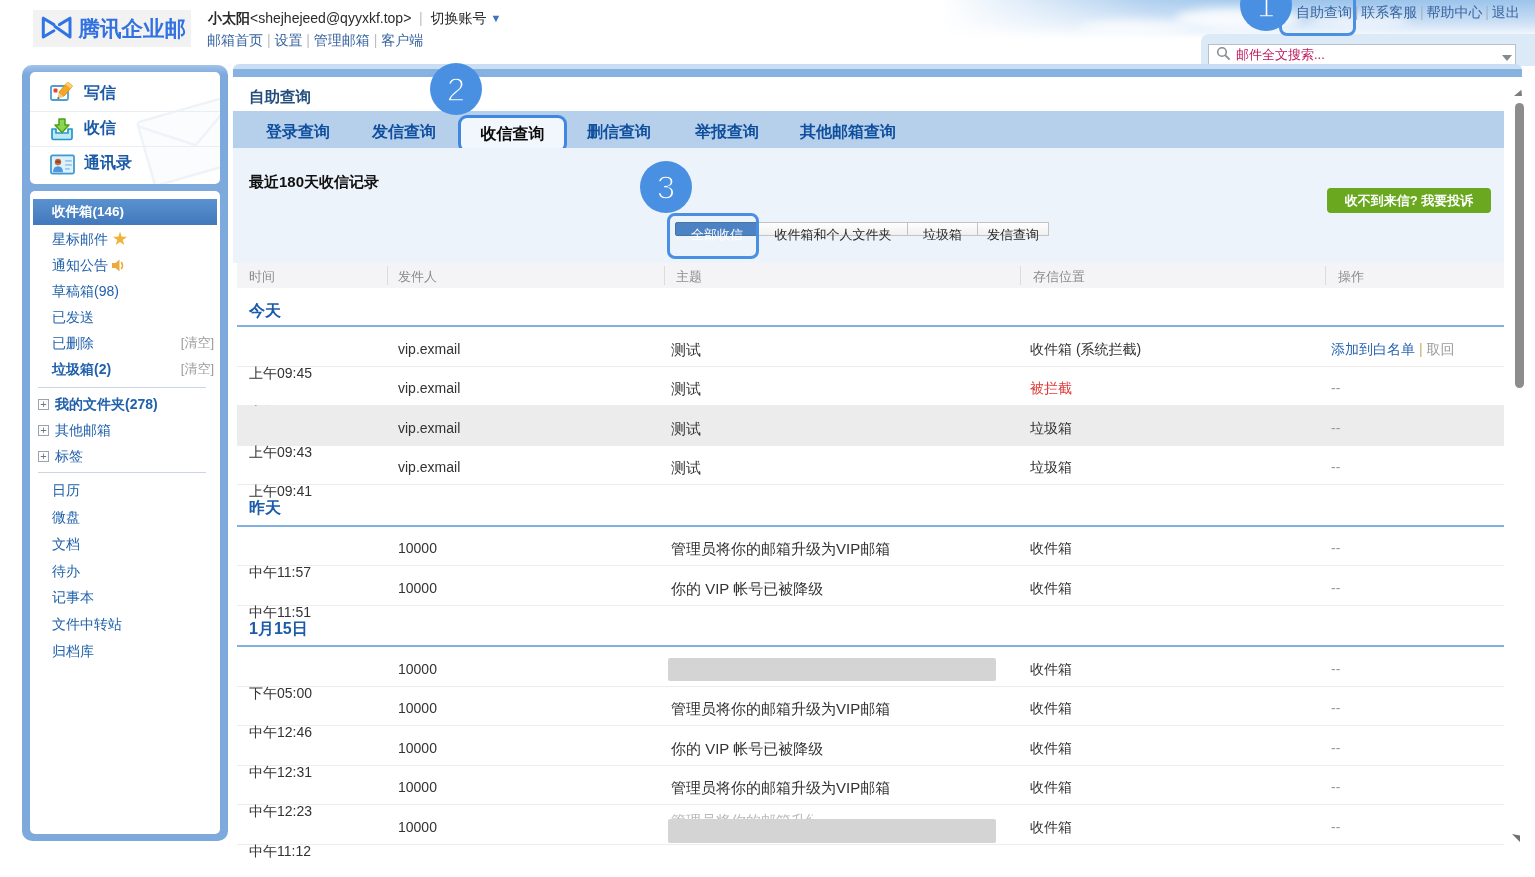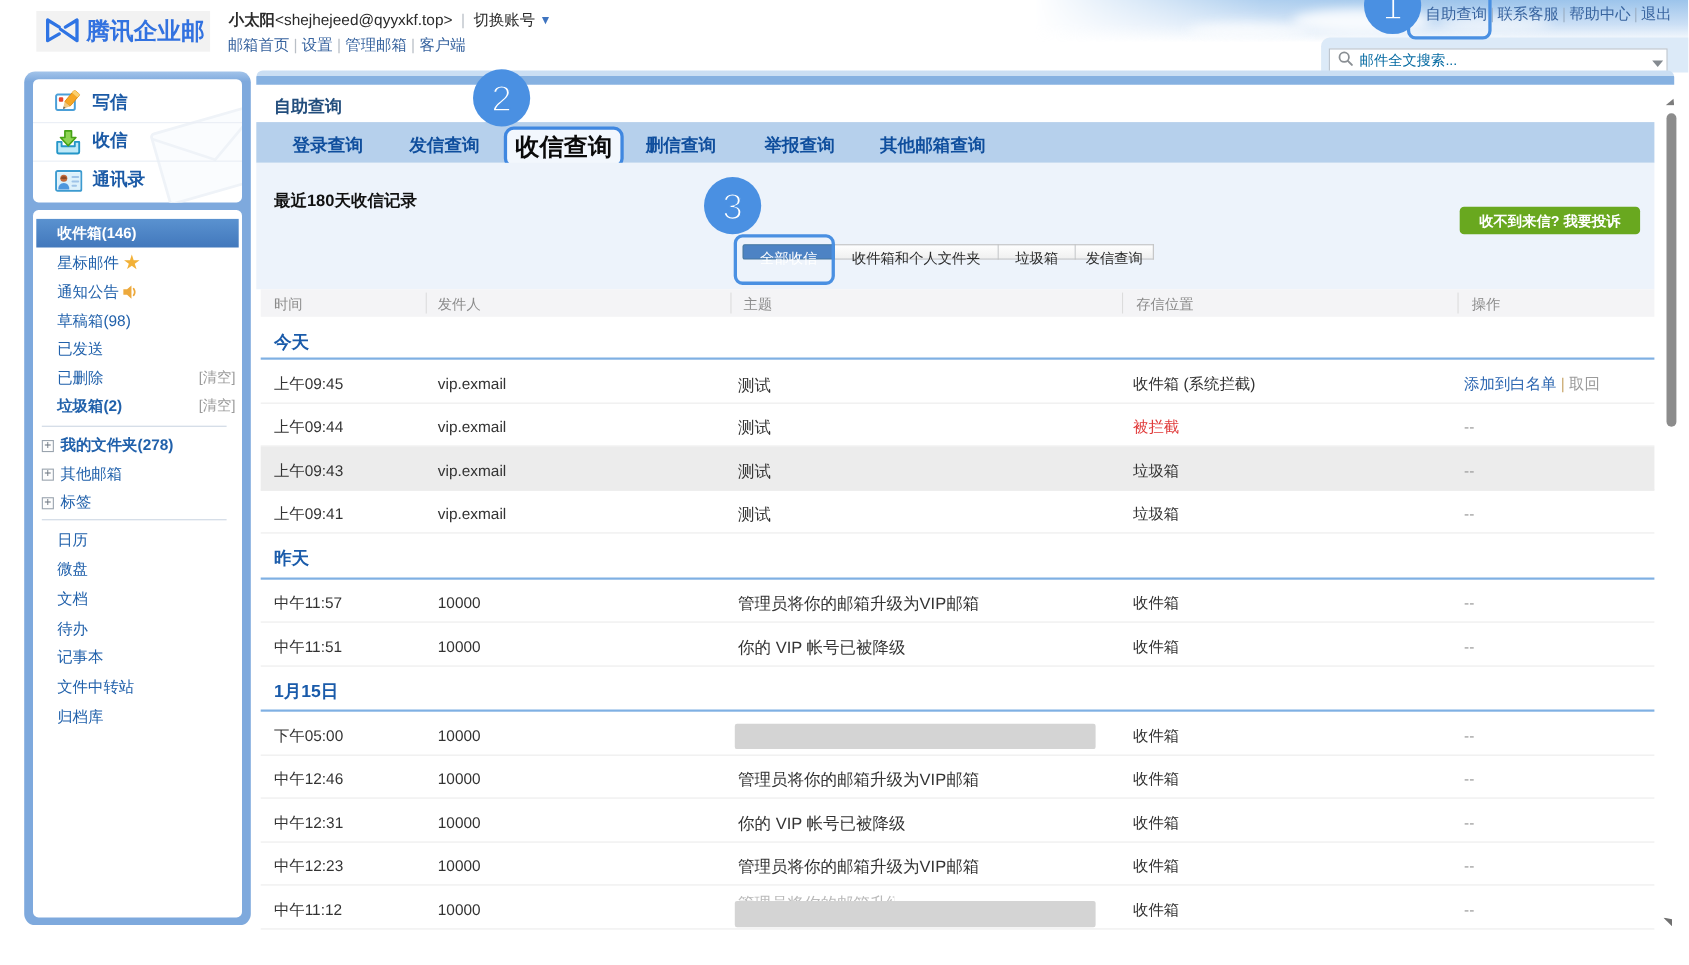--- a/index.html
+++ b/index.html
@@ -24,21 +24,21 @@
 #userline { left:208px; top:10px; font-size:14px; color:#2a2a2a; }
 #userline .sep { color:#b9bfc6; }
 #caret { color:#3e74c0; font-size:11px; vertical-align:1px; margin-left:4px; }
 #navline { left:207px; top:32px; font-size:14px; }
 #navline .sep { color:#b9bfc6; }
 #toplinks { left:1296px; top:4px; font-size:14px; white-space:nowrap; }
 #toplinks .sep { color:#9fb3c8; }
 #searchband { left:1201px; top:34px; width:334px; height:32px; background:#dceaf8;
   border-radius:8px 0 0 0; }
 #searchbox { left:1208px; top:44px; width:308px; height:22px; background:#fff;
-  border:1px solid #b6c0cb; font-size:13px; color:#0369a1; line-height:20px; }
+  border:1px solid #b6c0cb; font-size:13px; color:#be185d; line-height:20px; }
 #searcharrow { position:absolute; right:3px; top:10px; width:0; height:0;
   border-left:5px solid transparent; border-right:5px solid transparent; border-top:6px solid #848a90; }
 .annobox { border:3px solid #4a90e2; border-radius:8px; background:transparent; z-index:4; }
 #annobox1 { left:1279px; top:-10px; width:77px; height:46px; }
 .circle { background:#4a90e2; border-radius:50%; color:#fff; text-align:center; z-index:5;
   width:52px; height:52px; font-size:33px; line-height:53px; font-weight:400; -webkit-text-stroke:1.3px #4a90e2; }
 #circle1 { left:1240px; top:-21px; }
 #circle2 { left:430px; top:63px; }
 #circle3 { left:407px; top:89px; }
 
@@ -63,41 +63,41 @@
   font-size:11px; line-height:9px; text-align:center; margin-right:6px; vertical-align:1px; background:#fdfdfd; }
 
 
 #mainbar { left:233px; top:64px; width:1289px; height:13px; background:linear-gradient(to bottom,#cadef3 0%,#cadef3 42%,#86b1e1 42%,#86b1e1 100%); border-radius:6px 6px 0 0; z-index:2; }
 #mainpanel { left:233px; top:72px; width:1291px; height:805px; background:#fff; }
 #ptitle { position:absolute; left:16px; top:15px; font-size:15.5px; font-weight:bold; color:#234e7d; }
 #tabbar { position:absolute; left:0; top:39px; width:1271px; height:37px; background:#b6d0ec;padding-left:28px; }
 .tab { position:absolute; top:11px; font-size:16px; font-weight:bold; color:#0f4e9d; }
 #seltab { position:absolute; left:225px; top:42.5px; width:109px; height:38.5px; background:#f2f7fd;
   border:3.5px solid #3f87e0; border-radius:9px; text-align:center; line-height:32px;
-  font-size:22px; font-weight:bold; color:#0a0a0a; }
+  font-size:16px; font-weight:bold; color:#0a0a0a; }
 #subhead { position:absolute; left:0; top:76px; width:1271px; height:115px; background:#edf3fb; }
 #rectitle { position:absolute; left:16px; top:99px; font-size:15px; font-weight:bold; color:#111; }
 #subhead > #rectitle { top:25px; }
 #greenbtn { position:absolute; left:1094px; top:40px; width:164px; height:25px; background:#69a81f;
   border-radius:4px; color:#fff; font-size:13px; font-weight:bold; text-align:center; line-height:25px; }
 .segbtn { position:absolute; top:74px; height:14px; background:linear-gradient(#fefefe,#f0f0f0);
   border:1px solid #c3c3c3; border-left:none; font-size:13px; color:#2b2b2b; text-align:center; line-height:24px; }
 .segbtn.segsel { background:#4d83c4; color:#fff; border:1px solid #44779f; border-radius:2px 0 0 2px; }
 #annobox3 { left:434px; top:141px; width:92px; height:46px; }
 #thead { position:absolute; left:4px; top:191px; width:1267px; height:25px; background:#f4f4f6; }
 #thead span { position:absolute; top:5px; font-size:13px; color:#8b8b8b; }
 #thead i { position:absolute; top:3px; width:1px; height:19px; background:#dcdcdc; }
 #tbody { position:absolute; left:4px; top:216px; width:1267px; }
 .grp { position:relative; height:39px; border-bottom:2px solid #7fb0e3; }
 .grp b { position:absolute; left:12px; top:13px; font-size:16px; color:#1a5baa; }
 .grp.tall { height:41.5px;text-align:center; }
 .grp.tall b { top:13px; }
 .row { position:relative; height:39.5px; border-bottom:1px solid #ececec; font-size:14px; color:#333; }
 .row > span { position:absolute; top:13.5px; white-space:nowrap; }
-.c1 { left:12px; } .c3 { font-size:15px; } .row .c4 { left:793px; } .c2 { left:161px; } .c3 { left:434px; } .c4 { left:796px; } .c5 { left:1094px; color:#9b9b9b; }
+.c1 { left:12px;margin-top:24px; } .c3 { font-size:15px; } .row .c4 { left:793px; } .c2 { left:161px; } .c3 { left:434px; } .c4 { left:796px; } .c5 { left:1094px; color:#9b9b9b; }
 .row .red { color:#e03b3b; }
 .row .oplink { color:#2a65b0; }
 .opsep { color:#caa96e; }
 .row .opgrey { color:#9b9b9b; }
 .rowgrey { background:#ececec; }
 .row .redact { left:431px; top:11px; width:328px; height:23px; background:#d4d4d4; border-radius:2px; }
 .row .redact2 { top:14px; height:24px; }
 .fadetxt { color:rgba(100,100,100,.45); top:7px !important; max-width:142px; overflow:hidden; }
 
 

